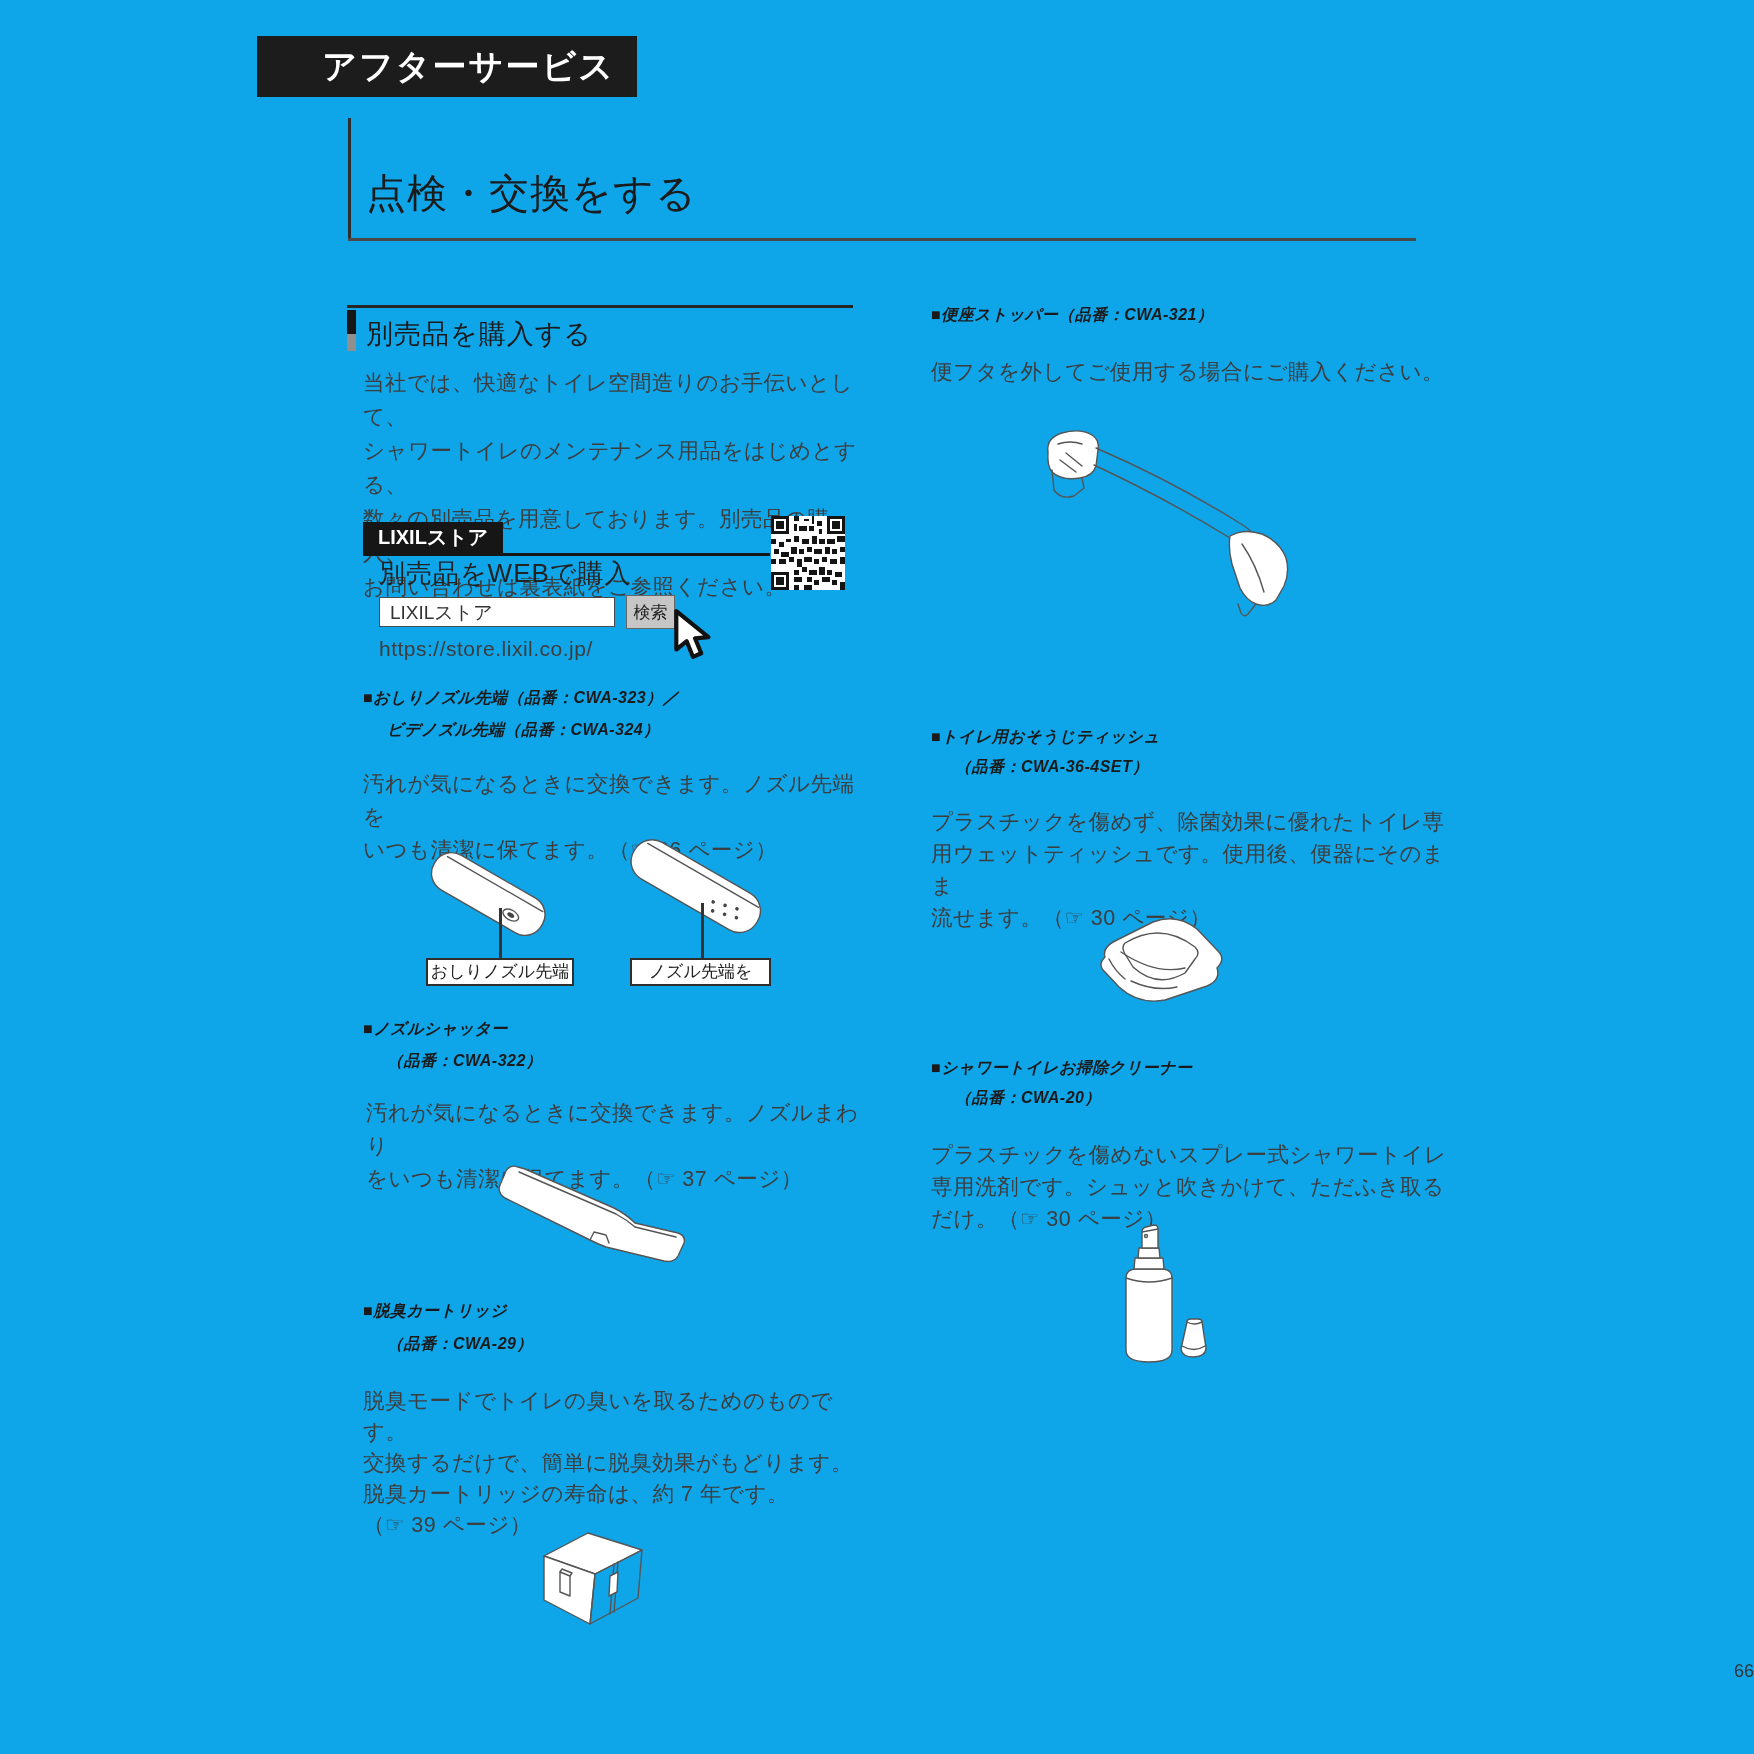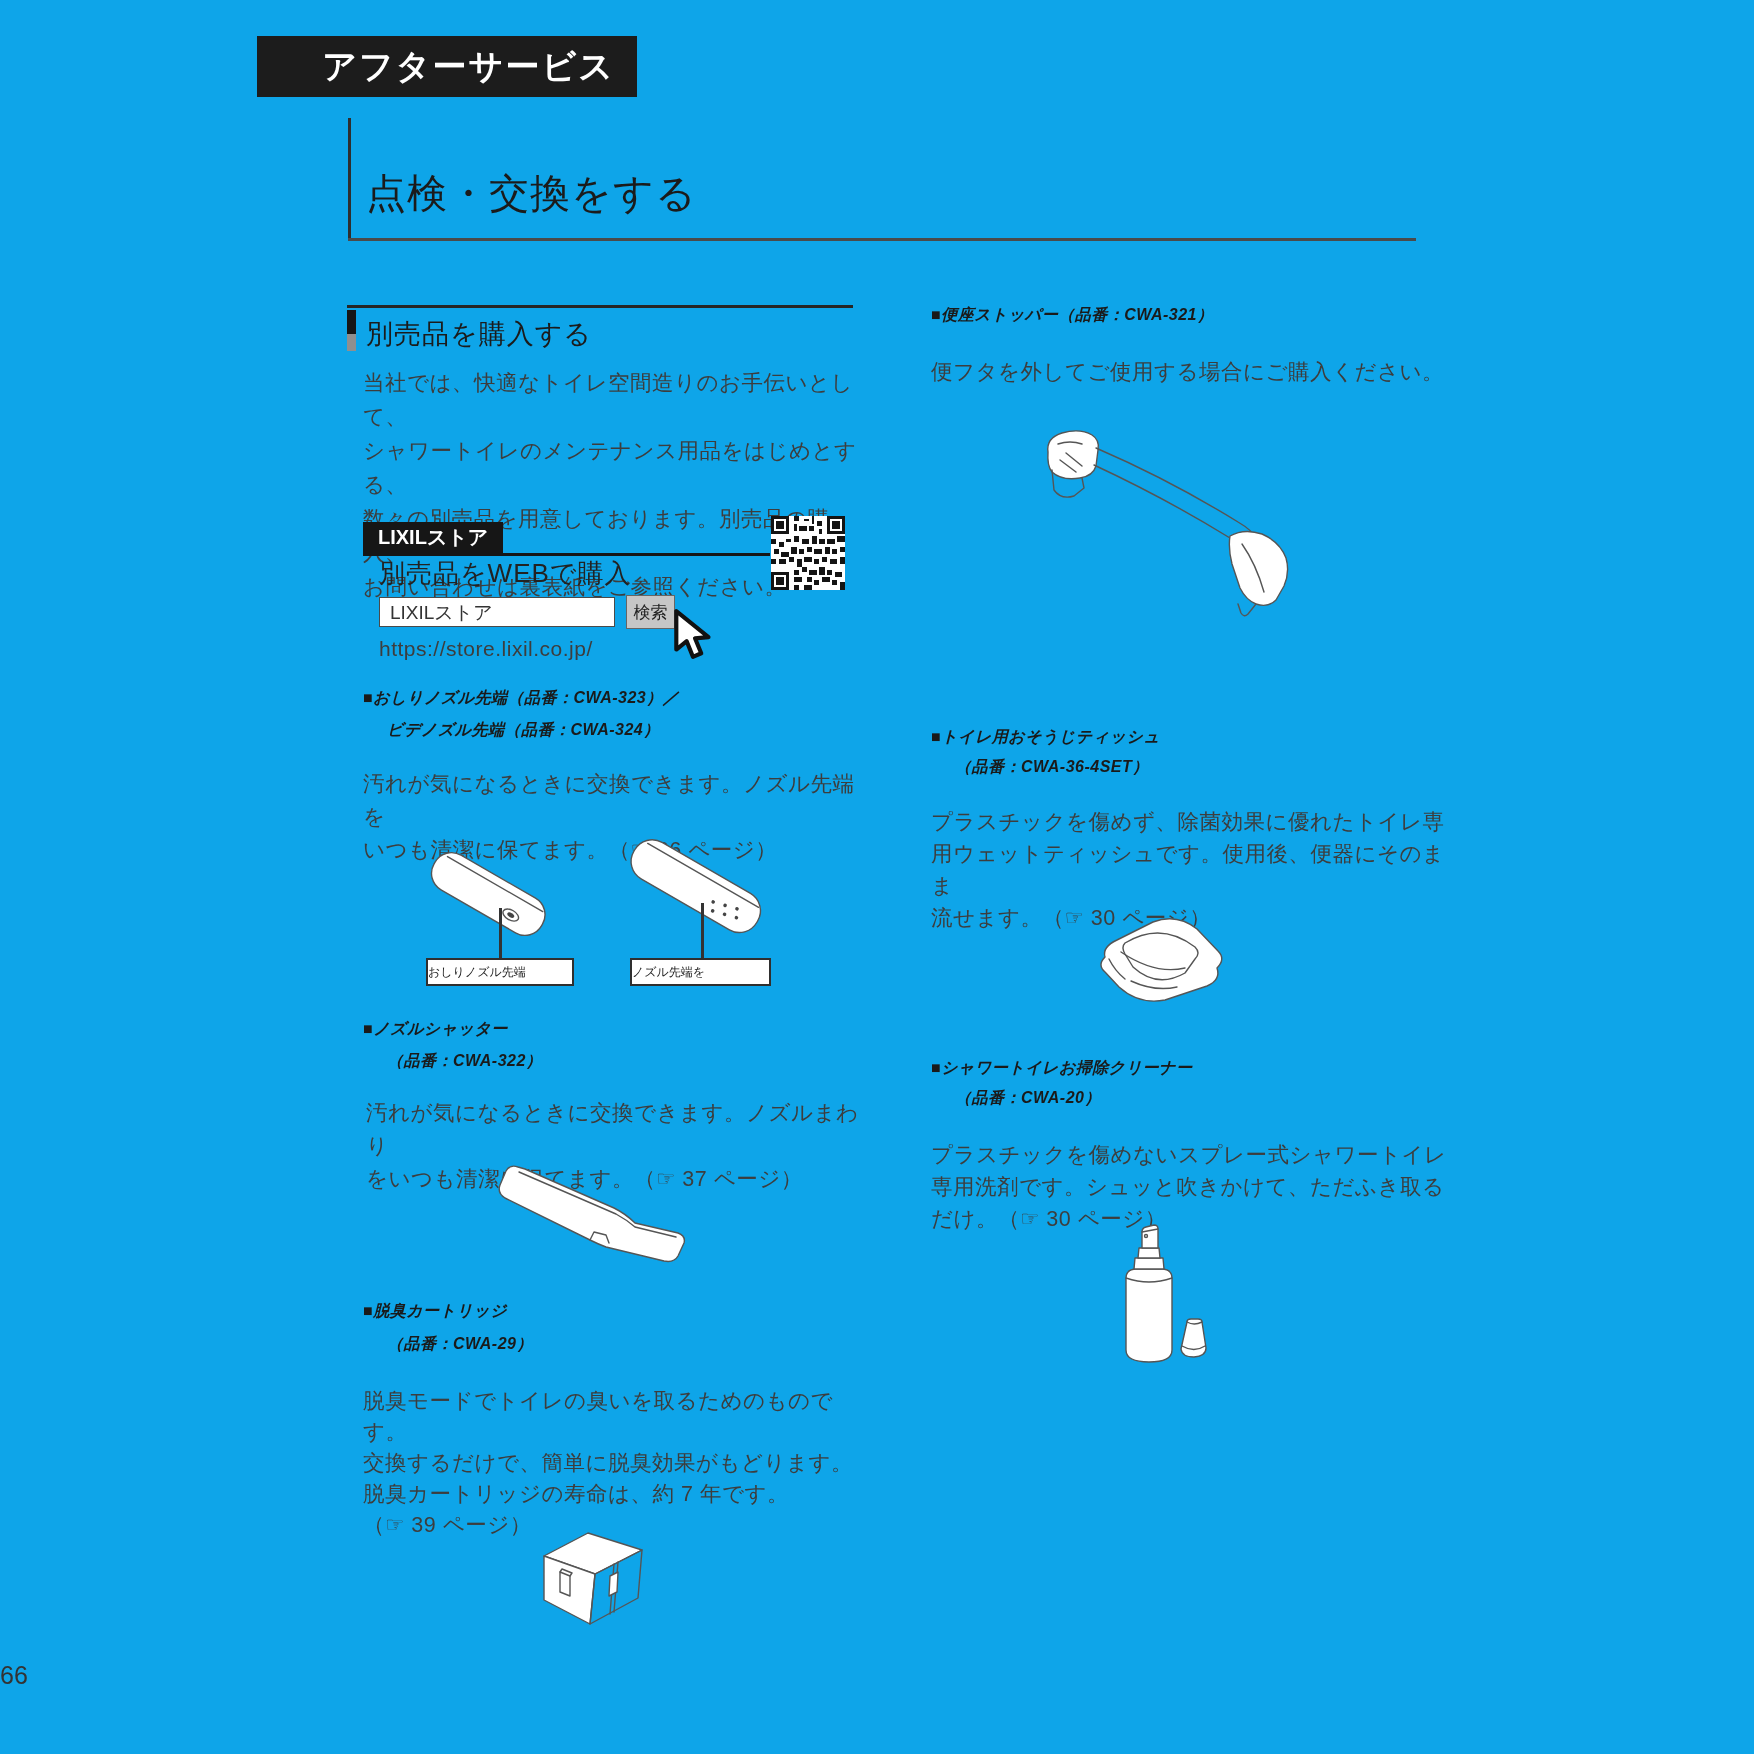--- a/index.html
+++ b/index.html
@@ -37,32 +37,32 @@
   .search-input{left:379px;top:597px;width:236px;height:30px;border:1.5px solid #4a4a4a;background:#fff;
     font-size:19px;line-height:30px;padding-left:10px;box-sizing:border-box;color:#333;}
   .search-button{left:626px;top:595px;width:49px;height:34px;background:#c6c6c6;border:1.5px solid #666;
     box-sizing:border-box;font-size:17px;color:#222;display:flex;align-items:center;justify-content:center;}
   .store-url{left:379px;top:637px;font-size:21px;color:#3d3d3d;letter-spacing:0.5px;}
 
   
   .sec-head{font-size:16px;font-weight:bold;color:#1a1a1a;letter-spacing:0.5px;white-space:nowrap;font-style:italic;}
 
   
-  .diagram-label{border:2px solid #2f2f2f;font-size:12px;color:#222;
+  .diagram-label{border:2px solid #2f2f2f;font-size:17px;color:#222;text-align:center;
     line-height:24px;box-sizing:border-box;background:#fff;}
   .leader{width:2.5px;background:#333;}
 
   
   .note-row{left:1006px;top:634px;display:flex;align-items:flex-start;}
   .note-label{font-size:18px;color:#2c2c2c;margin:2px 10px 0 8px;white-space:nowrap;}
   .note-divider{width:2.5px;height:48px;background:#2c2c2c;margin:0 12px 0 2px;}
   .note-bullet{font-size:18px;line-height:24px;color:#3a3a3a;margin-right:6px;}
   .note-text{font-size:18px;line-height:24px;color:#3a3a3a;white-space:pre-line;letter-spacing:0.3px;}
 
-  .page-number{left:0;top:1661px;width:1754px;text-align:left;font-size:25px;color:#333;}
+  .page-number{left:0;top:1661px;width:1754px;text-align:right;font-size:18px;color:#333;}
 
   svg{display:block;overflow:visible;}
   .line-art path,.line-art rect,.line-art ellipse,.line-art line,.line-art circle{
     fill:none;stroke:#555;stroke-width:1.4;stroke-linejoin:round;stroke-linecap:round;}
   .line-art .fillw{fill:#fff;}
   .line-art .solid{fill:#444;stroke:none;}
 </style>
 </head>
 <body>
 

